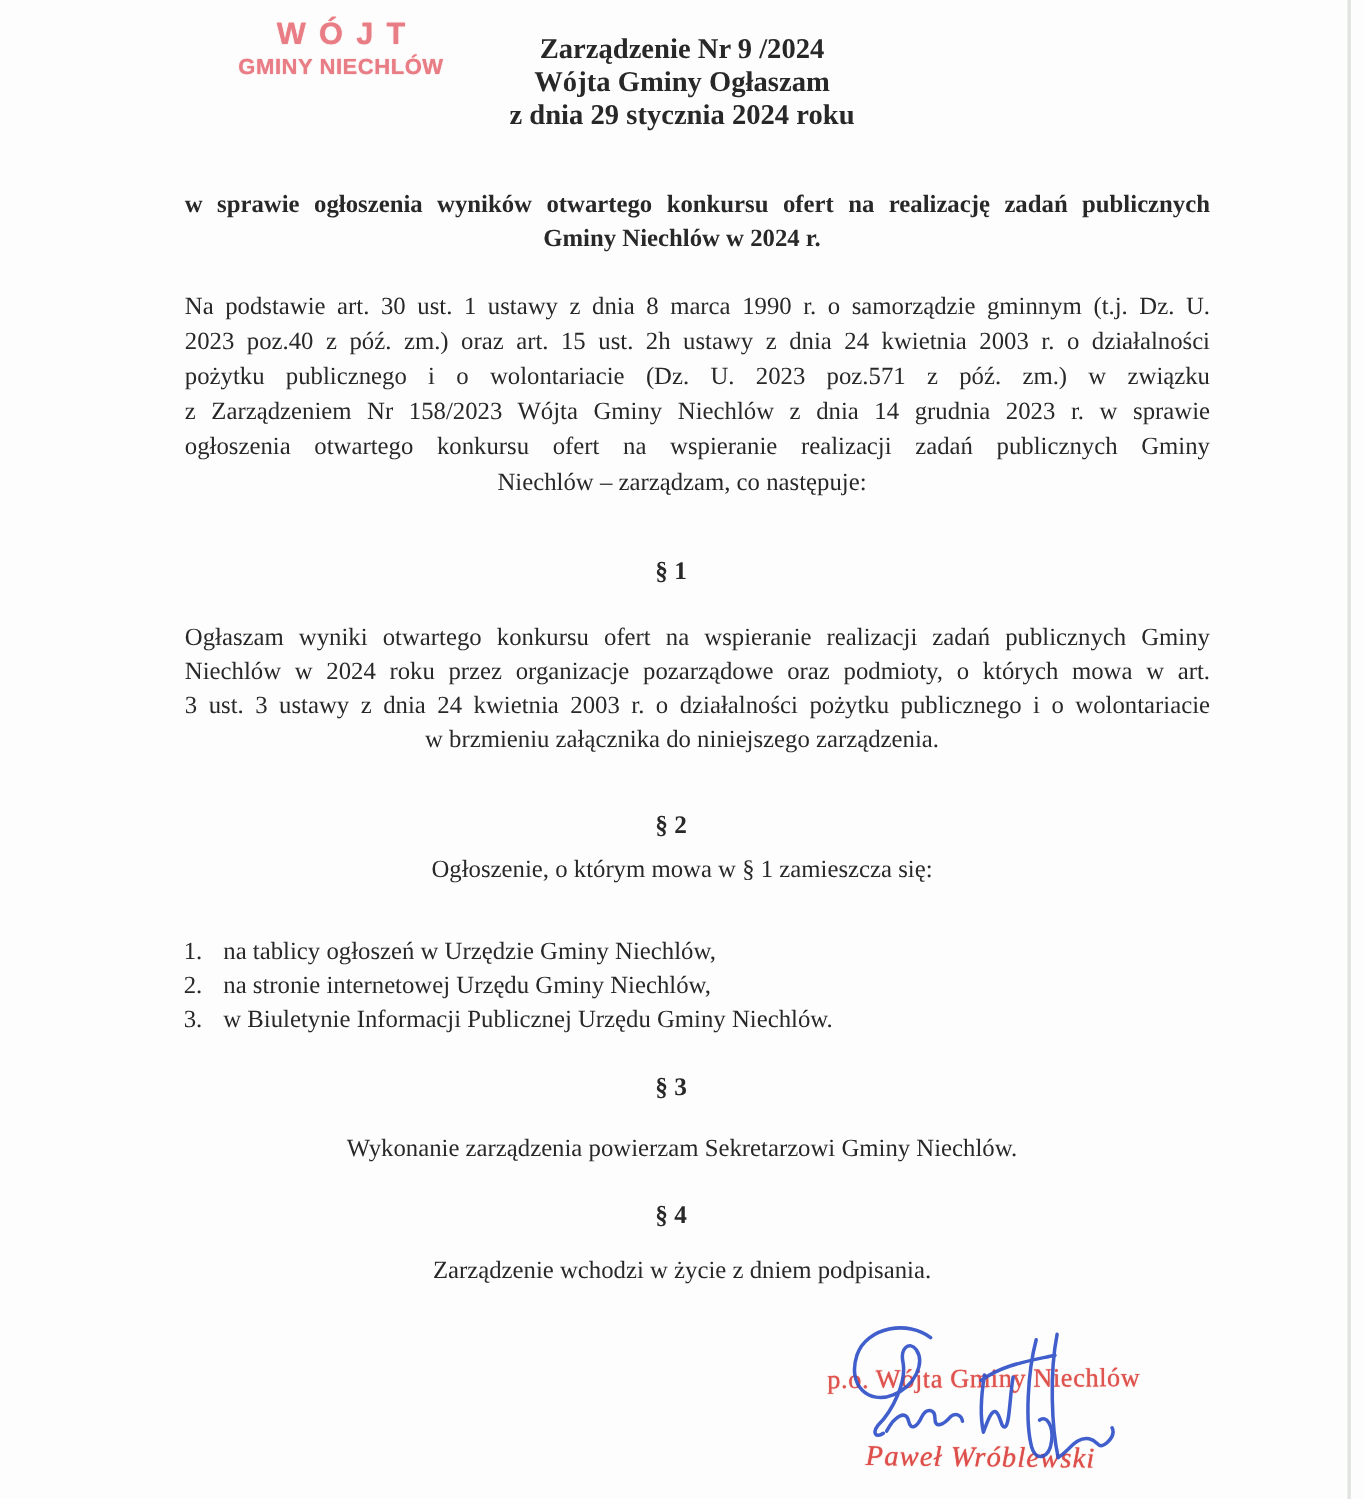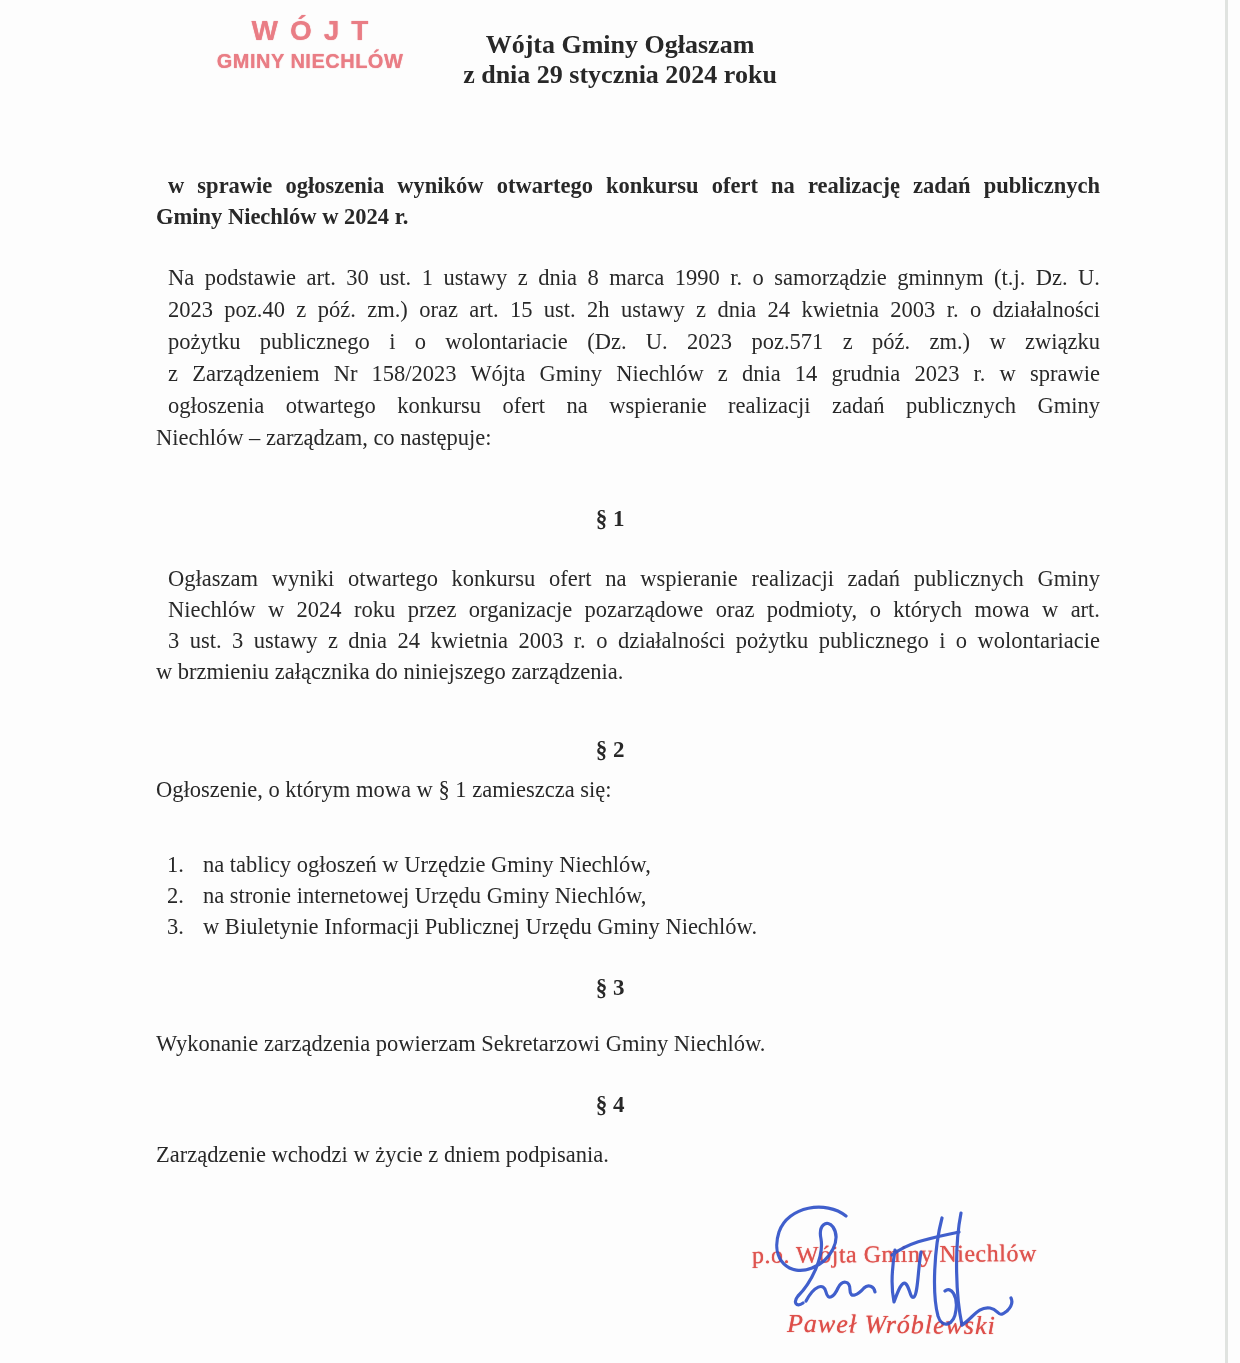--- a/index.html
+++ b/index.html
@@ -43,21 +43,21 @@
   }
   .doc-title{
     position:absolute;left:320px;top:30px;width:600px;
     text-align:center;font-weight:bold;font-size:26px;line-height:30px;
   }
   
   .col{position:absolute;left:140px;width:960px;font-size:22.5px;}
   .subject{top:170px;font-weight:bold;line-height:31px;}
   .preamble{top:262px;line-height:32px;}
   .just{text-align:justify;text-align-last:justify;margin-left:28px;}
-  .left{text-align:left;margin-left:16px;}
+  .left{text-align:center;}
   .sec-heading{
     position:absolute;left:140px;width:940px;
     text-align:center;font-weight:bold;font-size:23px;
   }
   .h1{top:506px;} .h2{top:737px;} .h3{top:975px;} .h4{top:1092px;}
   .s1-body{top:563px;line-height:31px;}
   .s2-intro{top:774px;line-height:31px;}
   .s3-body{top:1031px;}
   .s4-body{top:1142px;}
   .num-list{
@@ -97,20 +97,21 @@
 
 <div class="page">
   <div class="scan-edge-right"></div>
 
   <div class="office-stamp">
     <div class="stamp-line1">WÓJT</div>
     <div class="stamp-line2">GMINY NIECHLÓW</div>
   </div>
 
   <div class="doc-title">
+    <div>Zarządzenie Nr 9 /2024</div>
     <div>Wójta Gminy Ogłaszam</div>
     <div>z dnia 29 stycznia 2024 roku</div>
   </div>
 
   <div class="col subject">
     <div class="just">w sprawie ogłoszenia wyników otwartego konkursu ofert na realizację zadań publicznych</div>
     <div class="left">Gminy Niechlów w 2024 r.</div>
   </div>
 
   <div class="col preamble">

